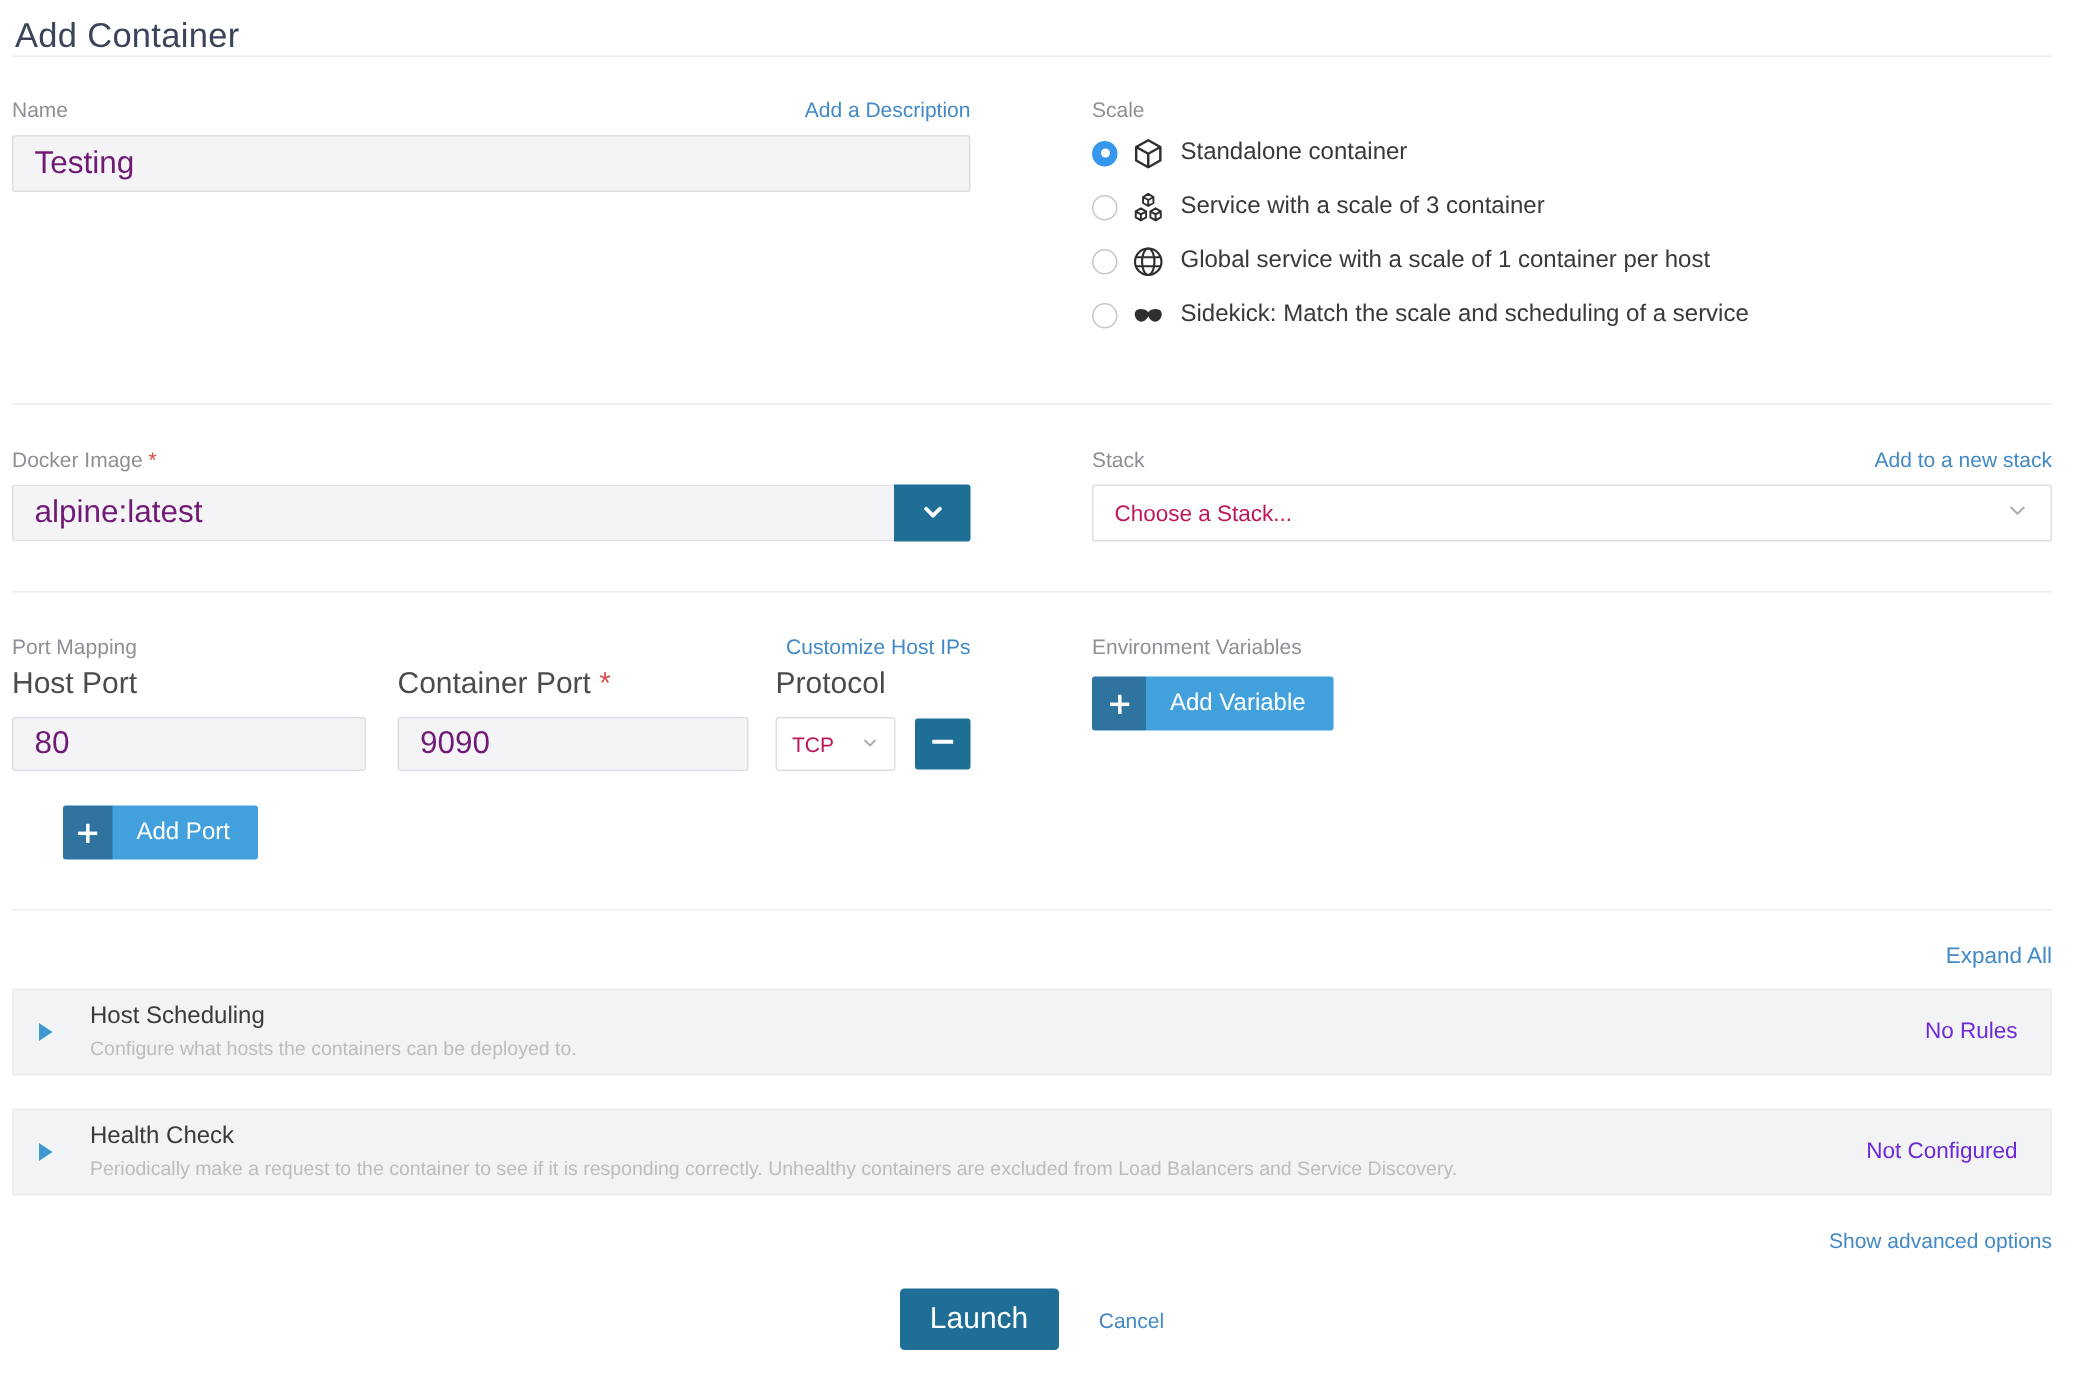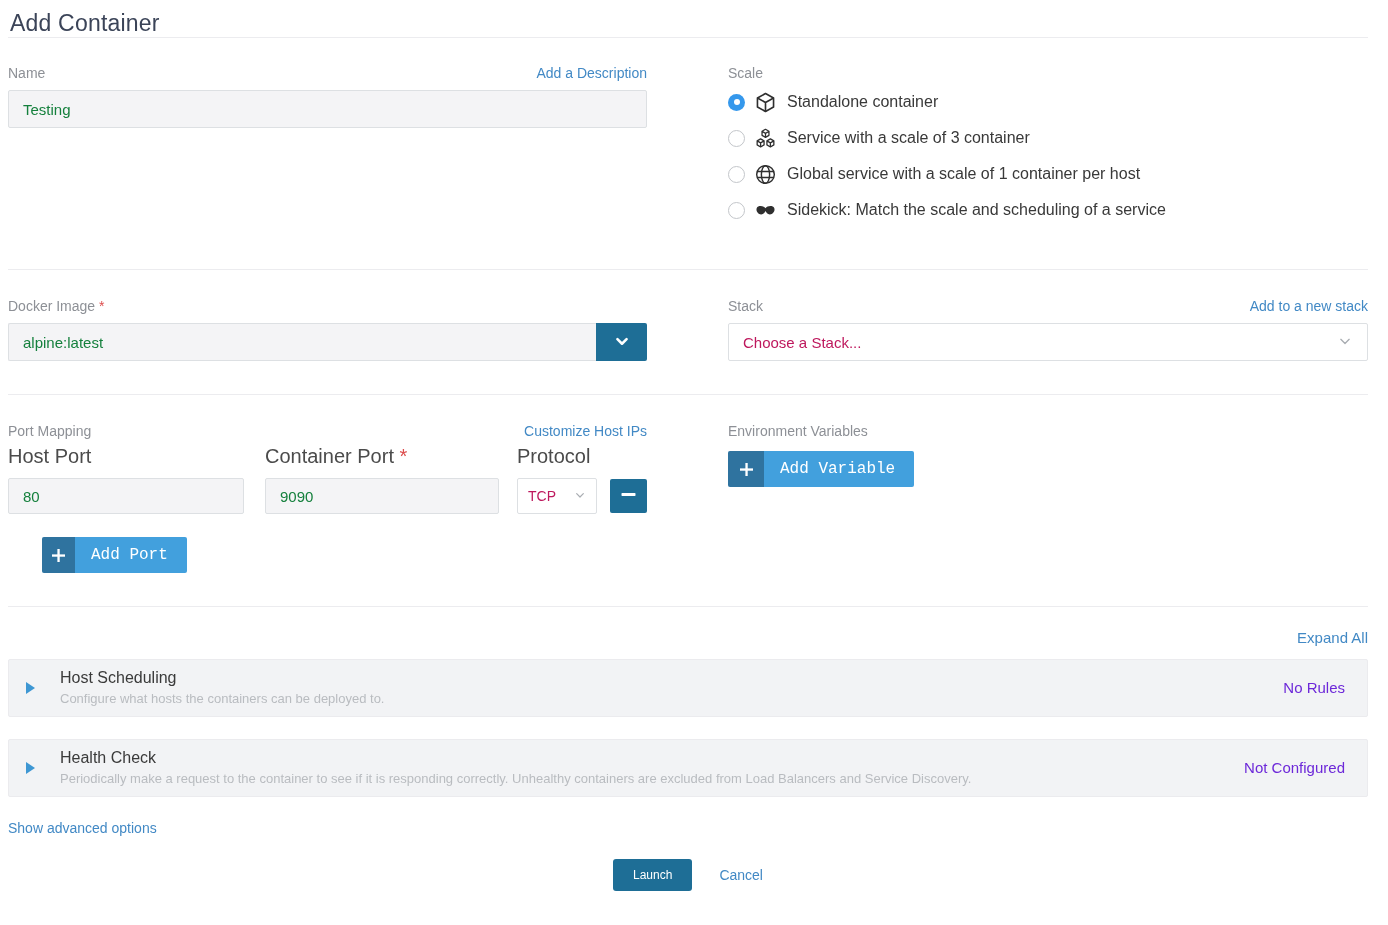--- a/index.html
+++ b/index.html
@@ -5,21 +5,21 @@
   html,body{margin:0;padding:0;background:#fff;}
   body{width:1388px;height:925px;font-family:"Liberation Sans",sans-serif;color:#4a4a4a;overflow:hidden;}
   .wrap{padding:0 20px 0 8px;}
   .page-title{font-size:23px;color:#3b4458;padding:10px 0 0 2px;letter-spacing:.2px;}
   hr.sep{border:0;border-top:1px solid #ececef;margin:0;}
   .sep1{margin-top:12px;}
   .two-col{display:grid;grid-template-columns:639px 640px;column-gap:81px;}
   .sec-label{font-size:14px;color:#8d9096;}
   .label-row{display:flex;justify-content:space-between;align-items:baseline;margin-top:27px;margin-bottom:9px;}
   a.lnk{color:#4289c5;text-decoration:none;font-size:14px;cursor:pointer;}
-  .txt-input{box-sizing:border-box;height:38px;width:100%;background:#f4f4f6;border:1px solid #dde0e3;border-radius:2px;padding:0 14px;font-size:15px;color:#15803d;font-family:"Liberation Sans",sans-serif;outline:none;}
+  .txt-input{box-sizing:border-box;height:38px;width:100%;background:#f4f4f6;border:1px solid #dde0e3;border-radius:2px;padding:0 14px;font-size:21px;color:#701a75;font-family:"Liberation Sans",sans-serif;outline:none;}
   
   .scale-opt{display:flex;align-items:center;margin-bottom:12px;height:24px;}
   .radio{width:17px;height:17px;border-radius:50%;box-sizing:border-box;flex:0 0 17px;}
   .radio.off{border:1px solid #c3c6ca;background:#fff;}
   .radio.on{background:#3598ec;position:relative;}
   .radio.on::after{content:"";position:absolute;left:5.5px;top:5.5px;width:6px;height:6px;border-radius:50%;background:#fff;}
   .scale-ic{margin:0 10px 0 9px;display:flex;align-items:center;}
   .scale-lbl{font-size:16px;color:#393939;}
   
   .img-row{display:flex;}
@@ -29,40 +29,40 @@
   .select{box-sizing:border-box;height:38px;background:#fff;border:1px solid #dde0e3;border-radius:2px;display:flex;align-items:center;justify-content:space-between;padding:0 12px 0 14px;font-size:15px;color:#be185d;cursor:pointer;}
   
   .port-cols{display:flex;align-items:flex-end;}
   .pcol1{width:236px;margin-right:21px;}
   .pcol2{width:234px;margin-right:18px;}
   .pcol3{width:80px;margin-right:13px;}
   .field-lbl{font-size:20px;color:#4b4b4b;margin:6px 0 10px 0;}
   .port-input{height:36px;}
   .sm-select{height:36px;font-size:14px;padding:0 8px 0 10px;}
   .sq-btn{width:37px;height:34px;background:#1e6e96;border:0;border-radius:2px;display:flex;align-items:center;justify-content:center;cursor:pointer;margin-bottom:1px;}
-  .add-btn{display:inline-flex;align-items:stretch;border:0;padding:0;background:#42a0dd;border-radius:2px;overflow:hidden;cursor:pointer;font-family:Liberation Mono, monospace;}
+  .add-btn{display:inline-flex;align-items:stretch;border:0;padding:0;background:#42a0dd;border-radius:2px;overflow:hidden;cursor:pointer;font-family:Liberation Sans, sans-serif;}
   .add-btn .plus{background:rgba(0,0,0,0.28);display:flex;align-items:center;justify-content:center;width:33px;}
   .add-btn .albl{color:#fff;font-size:16px;padding:9px 19px 9px 16px;display:flex;align-items:center;}
   .addport{margin-top:23px;padding-left:34px;}
   .envvar{margin-top:0;}
   .star{color:#dc4c4c;}
   
   .expand-row{text-align:right;margin:22px 0 12px 0;}
   .expand-row a{font-size:15px;}
   .accordion{background:#f2f3f5;border:1px solid #ebebee;border-radius:2px;display:flex;align-items:center;padding:9px 22px 10px 17px;margin-bottom:22px;min-height:48px;box-sizing:border-box;}
   .tri{width:0;height:0;border-top:6px solid transparent;border-bottom:6px solid transparent;border-left:9px solid #3e97d3;margin-right:16px;flex:0 0 9px;cursor:pointer;}
   .acc-body{flex:1;}
   .acc-title{font-size:16px;color:#3a3a3a;margin-bottom:4px;}
   .acc-desc{font-size:13px;color:#b9bcc0;}
   .acc-status{font-size:15px;color:#6d28d9;white-space:nowrap;margin-left:30px;}
-  .advanced-row{text-align:left;margin:0 0 10px 0;}
+  .advanced-row{text-align:right;margin:0 0 10px 0;}
   .advanced-row a{font-size:14px;}
   
   .footer{display:flex;justify-content:center;align-items:center;margin-top:22px;}
-  .launch-btn{background:#1e6e96;color:#fff;border:0;border-radius:3px;font-size:12px;padding:9px 20px;cursor:pointer;font-family:"Liberation Sans",sans-serif;}
+  .launch-btn{background:#1e6e96;color:#fff;border:0;border-radius:3px;font-size:20px;padding:9px 20px;cursor:pointer;font-family:"Liberation Sans",sans-serif;}
   .cancel-lnk{font-size:16px;margin-left:27px;}
   .sec2 .label-row,.sec3 .label-row{margin-top:28px;}
   .sec3-left .label-row{margin-bottom:0;}
 </style>
 </head>
 <body>
 
 <div class="wrap">
 
   <div class="page-title">Add Container</div>

